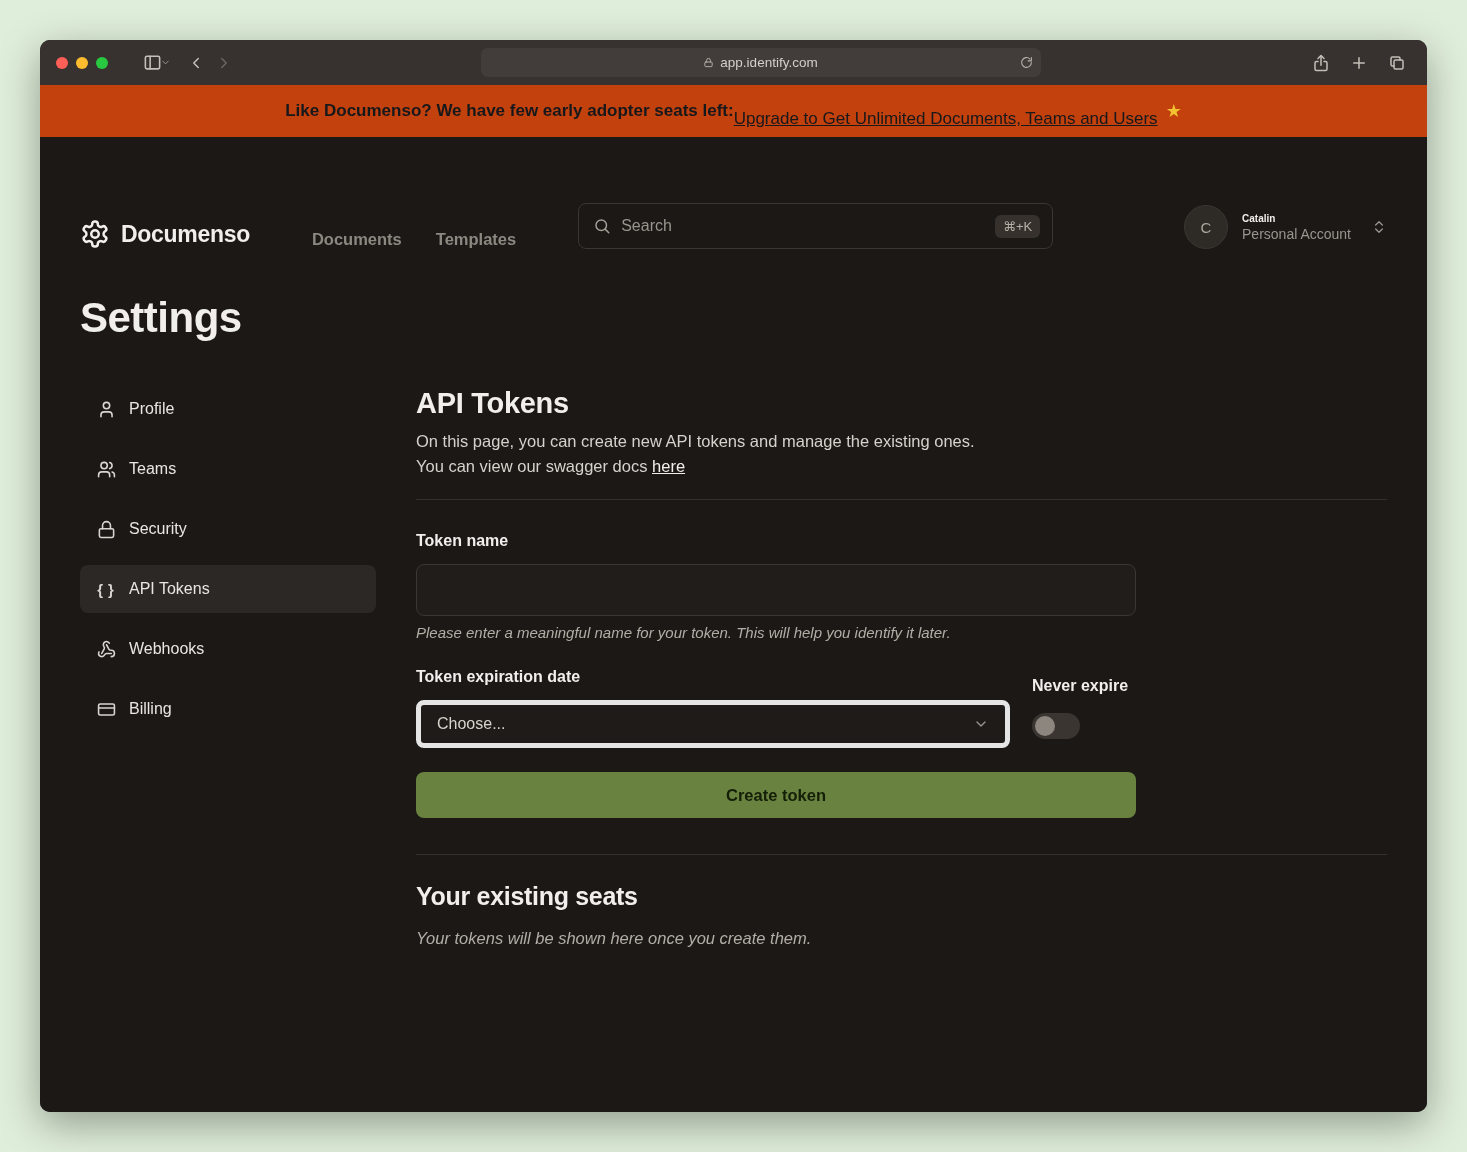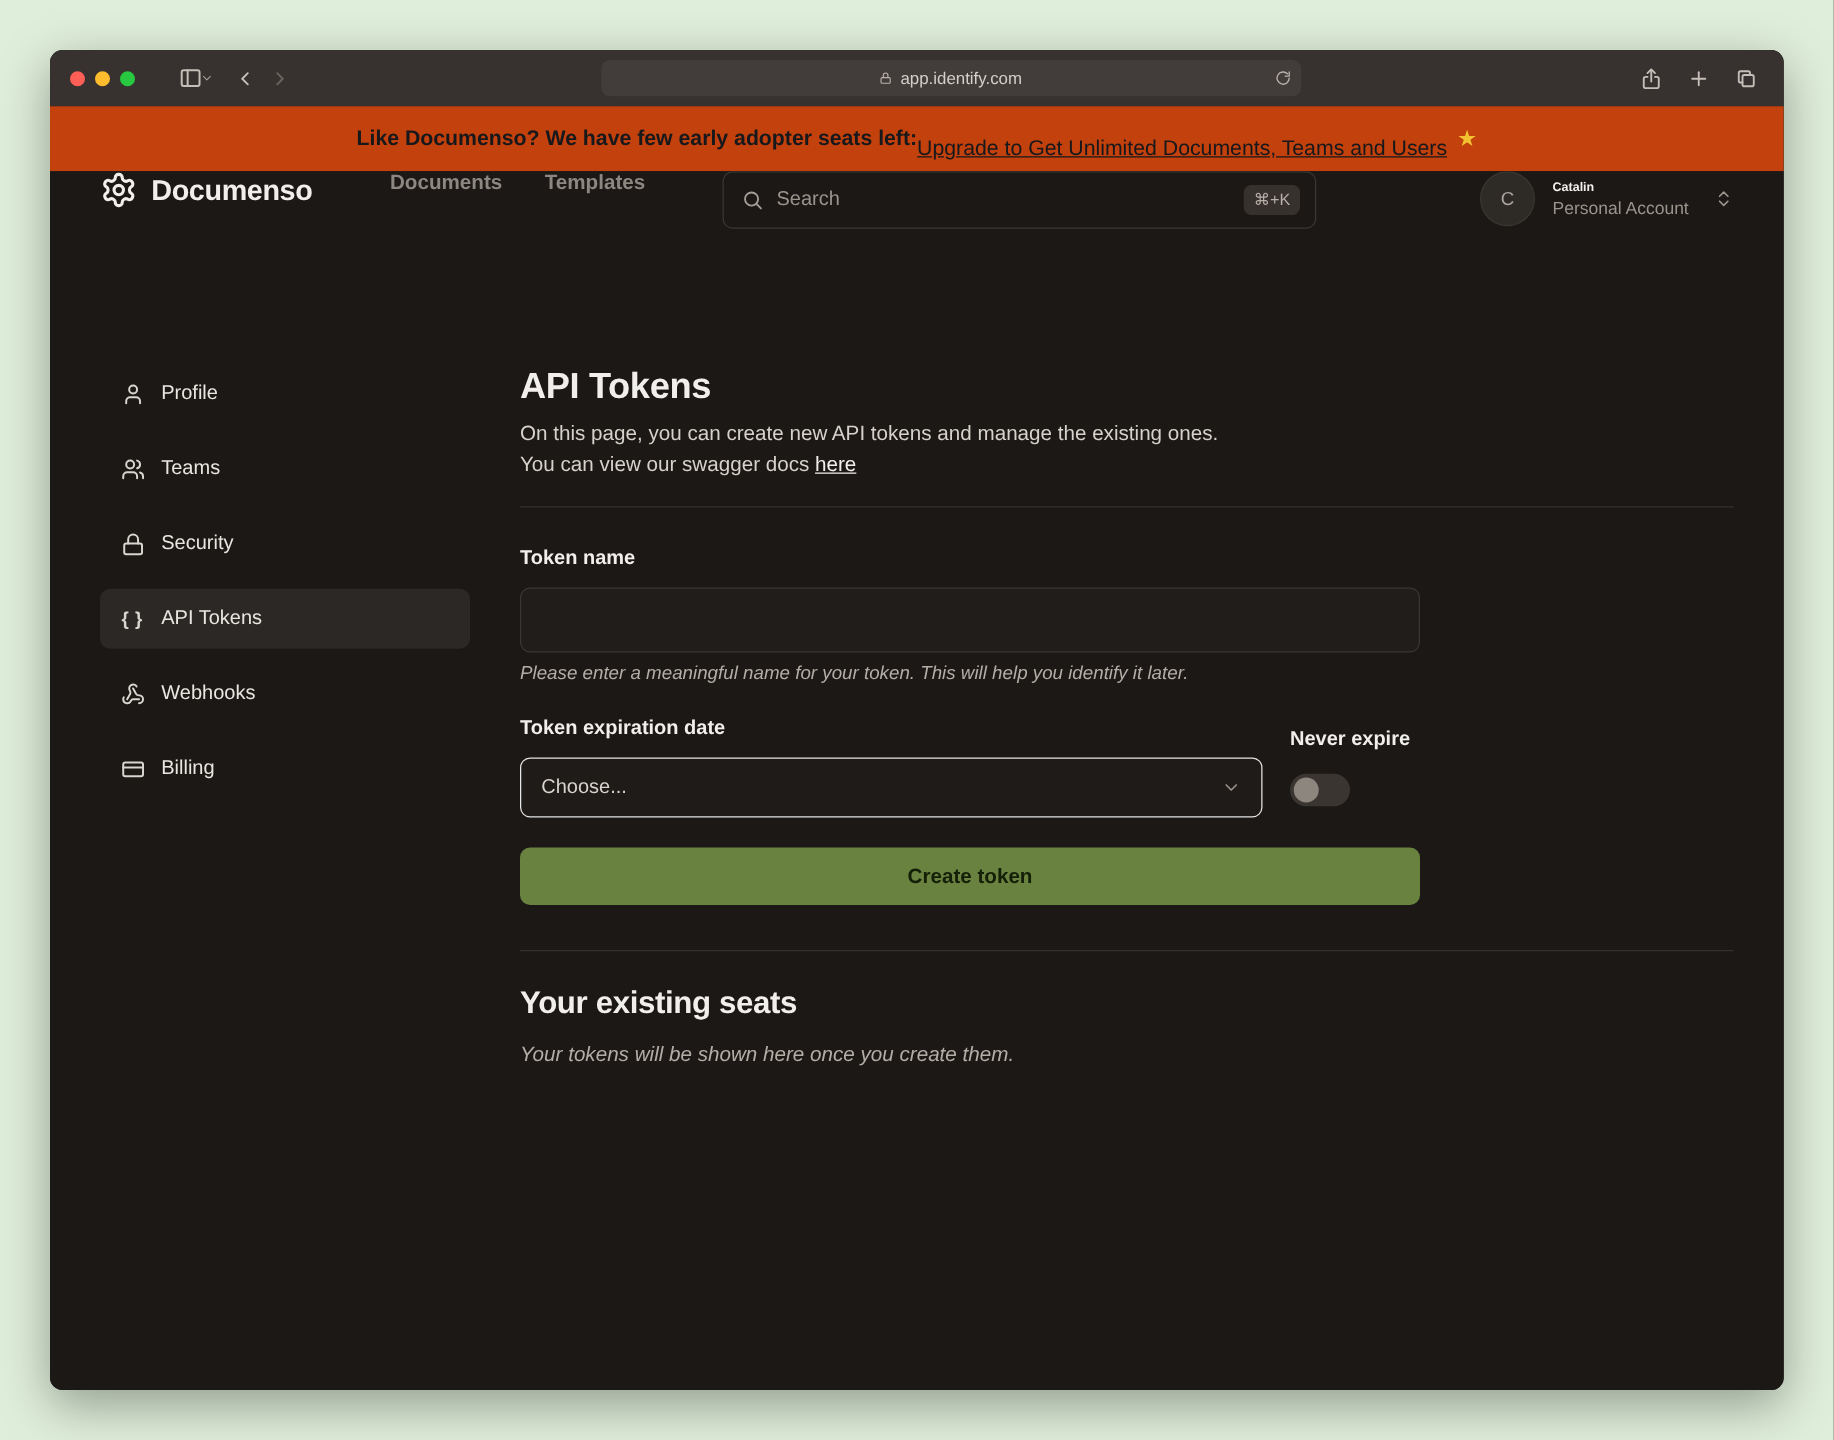--- a/index.html
+++ b/index.html
@@ -44,21 +44,21 @@
   
   .banner {
     height:52px; flex:0 0 52px; background:#c2410c;
     display:flex; align-items:center; justify-content:center;
     font-size:17px; color:#17181c; font-weight:600;
   }
   .banner a { color:#17181c; text-decoration:underline; font-weight:400; cursor:pointer;margin-top:16px; }
   .banner .star { color:#f2c230; margin-left:8px; font-size:18px; }
   
   .app { flex:1; background:#1b1816; color:#f1efec; overflow:hidden; }
-  .app-header { height:112px; display:flex; align-items:flex-start; padding:0 40px; }
+  .app-header { height:112px; display:flex; align-items:flex-end; padding:0 40px; }
   .brand { display:flex; align-items:center; gap:11px; cursor:pointer; }
   .brand svg { color:#f1efec; }
   .brand-name { font-size:23px; font-weight:700; letter-spacing:-.3px; }
   .main-nav { display:flex; gap:34px; margin-left:62px; }
   .main-nav .nav-item { font-size:16.5px; font-weight:600; color:#8d8781; cursor:pointer; }
   .searchbar {
     margin-left:62px; width:475px; height:46px;
     border:1px solid #3b3632; border-radius:8px;
     display:flex; align-items:center; padding:0 12px 0 14px;
     color:#9a948d; cursor:text;
@@ -102,21 +102,21 @@
   .text-input {
     margin-top:14px; width:720px; height:52px;
     background:#211d1a; border:1px solid #3b3632; border-radius:8px;
     color:#f1efec; font-size:16px; padding:0 16px; outline:none;
     font-family:"Liberation Sans","DejaVu Sans",sans-serif;
   }
   .hint { margin-top:8px; font-size:15px; font-style:italic; color:#b3ada6; line-height:18px; }
   .exp-row { display:flex; margin-top:26px; align-items:center; }
   .exp-col { width:594px; flex:0 0 594px; margin-right:22px; }
   .select {
-    margin-top:14px; height:48px; border:1px solid #e5e5e5; border-radius:8px;
+    margin-top:14px; height:48px; border:5px solid #e5e5e5; border-radius:8px;
     display:flex; align-items:center; padding:0 16px; font-size:16px; color:#d8d3cd;
     cursor:pointer; background:#1e1b18;
   }
   .select .chev { margin-left:auto; display:flex; color:#9a948d; }
   .toggle {
     margin-top:18px; width:48px; height:26px; border-radius:13px;
     background:#3a3531; position:relative; cursor:pointer;
   }
   .toggle .knob {
     position:absolute; left:3px; top:3px; width:20px; height:20px;
@@ -240,20 +240,21 @@
         </span>
         <span class="user-chev">
           <svg width="16" height="16" viewBox="0 0 24 24">
               <path d="m7 9 5-5 5 5"></path>
               <path d="m7 15 5 5 5-5"></path>
             </svg>
         </span>
       </div>
     </div>
 
+    <h1 class="page-title">Settings</h1>
 
     <div class="layout">
 
       <div class="side-nav">
         <div class="side-item">
           <span class="icon">
             <svg width="19" height="19" viewBox="0 0 24 24">
                 <path d="M19 21v-2a4 4 0 0 0-4-4H9a4 4 0 0 0-4 4v2"></path>
                 <circle cx="12" cy="7" r="4"></circle>
               </svg>

